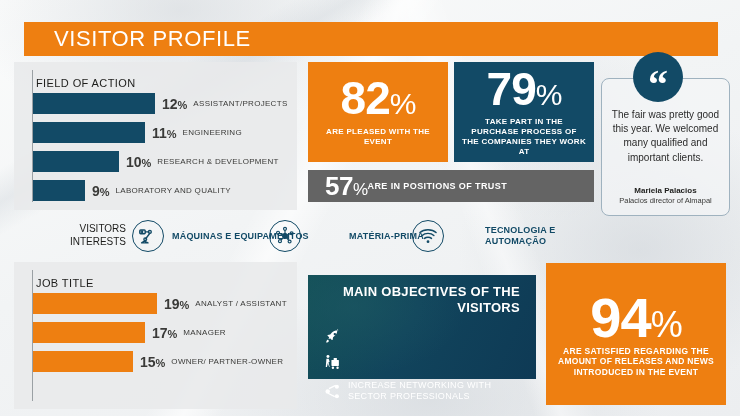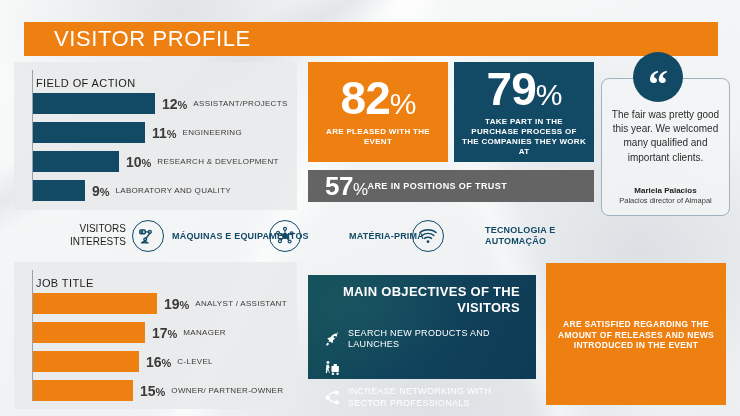--- a/index.html
+++ b/index.html
@@ -212,25 +212,20 @@
           <div class="bar bar-orange" style="width: 124px;"></div>
           <div class="bar-pct">19<span class="sym">%</span></div>
           <div class="bar-label">ANALYST / ASSISTANT</div>
         </div>
         <div class="bar-row">
           <div class="bar bar-orange" style="width: 112px;"></div>
           <div class="bar-pct">17<span class="sym">%</span></div>
           <div class="bar-label">MANAGER</div>
         </div>
         <div class="bar-row">
-          <div class="bar bar-orange" style="width: 106px;"></div>
-          <div class="bar-pct">16<span class="sym">%</span></div>
-          <div class="bar-label">C-LEVEL</div>
-        </div>
-        <div class="bar-row">
           <div class="bar bar-orange" style="width: 100px;"></div>
           <div class="bar-pct">15<span class="sym">%</span></div>
           <div class="bar-label">OWNER/ PARTNER-OWNER</div>
         </div>
       </div>
   </div>
 
   <div class="stat stat-82">
     <div class="stat-num"><span>82</span><span class="sym">%</span></div>
     <div class="stat-cap">ARE PLEASED WITH THE EVENT</div>
@@ -240,20 +235,21 @@
     <div class="stat-num"><span>79</span><span class="sym">%</span></div>
     <div class="stat-cap">TAKE PART IN THE PURCHASE PROCESS OF THE COMPANIES THEY WORK AT</div>
   </div>
 
   <div class="stat-57">
     <div class="n"><span>57</span><span class="sym">%</span></div>
     <div class="c">ARE IN POSITIONS OF TRUST</div>
   </div>
 
   <div class="stat stat-94">
+    <div class="stat-num"><span>94</span><span class="sym">%</span></div>
     <div class="stat-cap">ARE SATISFIED REGARDING THE AMOUNT OF RELEASES AND NEWS INTRODUCED IN THE EVENT</div>
   </div>
 
   <div class="quote-card"></div>
   <div class="quote-circle">
     <span class="quote-mark">“</span>
   </div>
   <div class="quote-text">The fair was pretty good this year. We welcomed many qualified and important clients.</div>
   <div class="quote-name">Mariela Palacios</div>
   <div class="quote-role">Palacios director of Almapal</div>
@@ -314,21 +310,20 @@
     <div class="obj-list">
 
       <div class="obj-row">
         <div class="obj-icon">
           <svg width="17" height="17" viewBox="0 0 24 24" fill="#ffffff">
             <path d="M20.5 3.2c-4 -.4 -7.4 1.1 -9.6 3.6l-2.1 2.4 -3.3 .6c-.5 .1 -.8 .7 -.4 1.1l2.2 2.2 -.9 2.5 2.5 -.9 2.2 2.2c.4 .4 1 .1 1.1 -.4l.6 -3.3 2.4 -2.1c2.5 -2.2 4 -5.6 3.6 -9.6 -.1 -.2 -.2 -.3 -.3 -.3z"></path>
             <circle cx="15.3" cy="8.6" r="1.7" fill="#11445c"></circle>
             <path d="M4.2 17.2c-1 1 -1.2 3.4 -1.2 3.4s2.4 -.2 3.4 -1.2c.6 -.6 .6 -1.6 0 -2.2 -.6 -.6 -1.6 -.6 -2.2 0z"></path>
           </svg>
         </div>
-        <div class="obj-text">SEARCH NEW PRODUCTS AND LAUNCHES</div>
       </div>
 
       <div class="obj-row">
         <div class="obj-icon">
           <svg width="17" height="17" viewBox="0 0 24 24" fill="#ffffff">
             <circle cx="5.6" cy="3.6" r="2.1"></circle>
             <path d="M3.4 6.6h3.2l1.4 4.2 -1.6 1 1.6 6.4H7.2l-1.8 -5 -1.2 5H2.5L3.4 6.6z"></path>
             <rect x="10.5" y="8.4" width="10.5" height="8.4" rx=".8"></rect>
             <rect x="13.6" y="5.6" width="4.6" height="3" rx=".5"></rect>
             <circle cx="12.6" cy="19.4" r="1.7"></circle>

